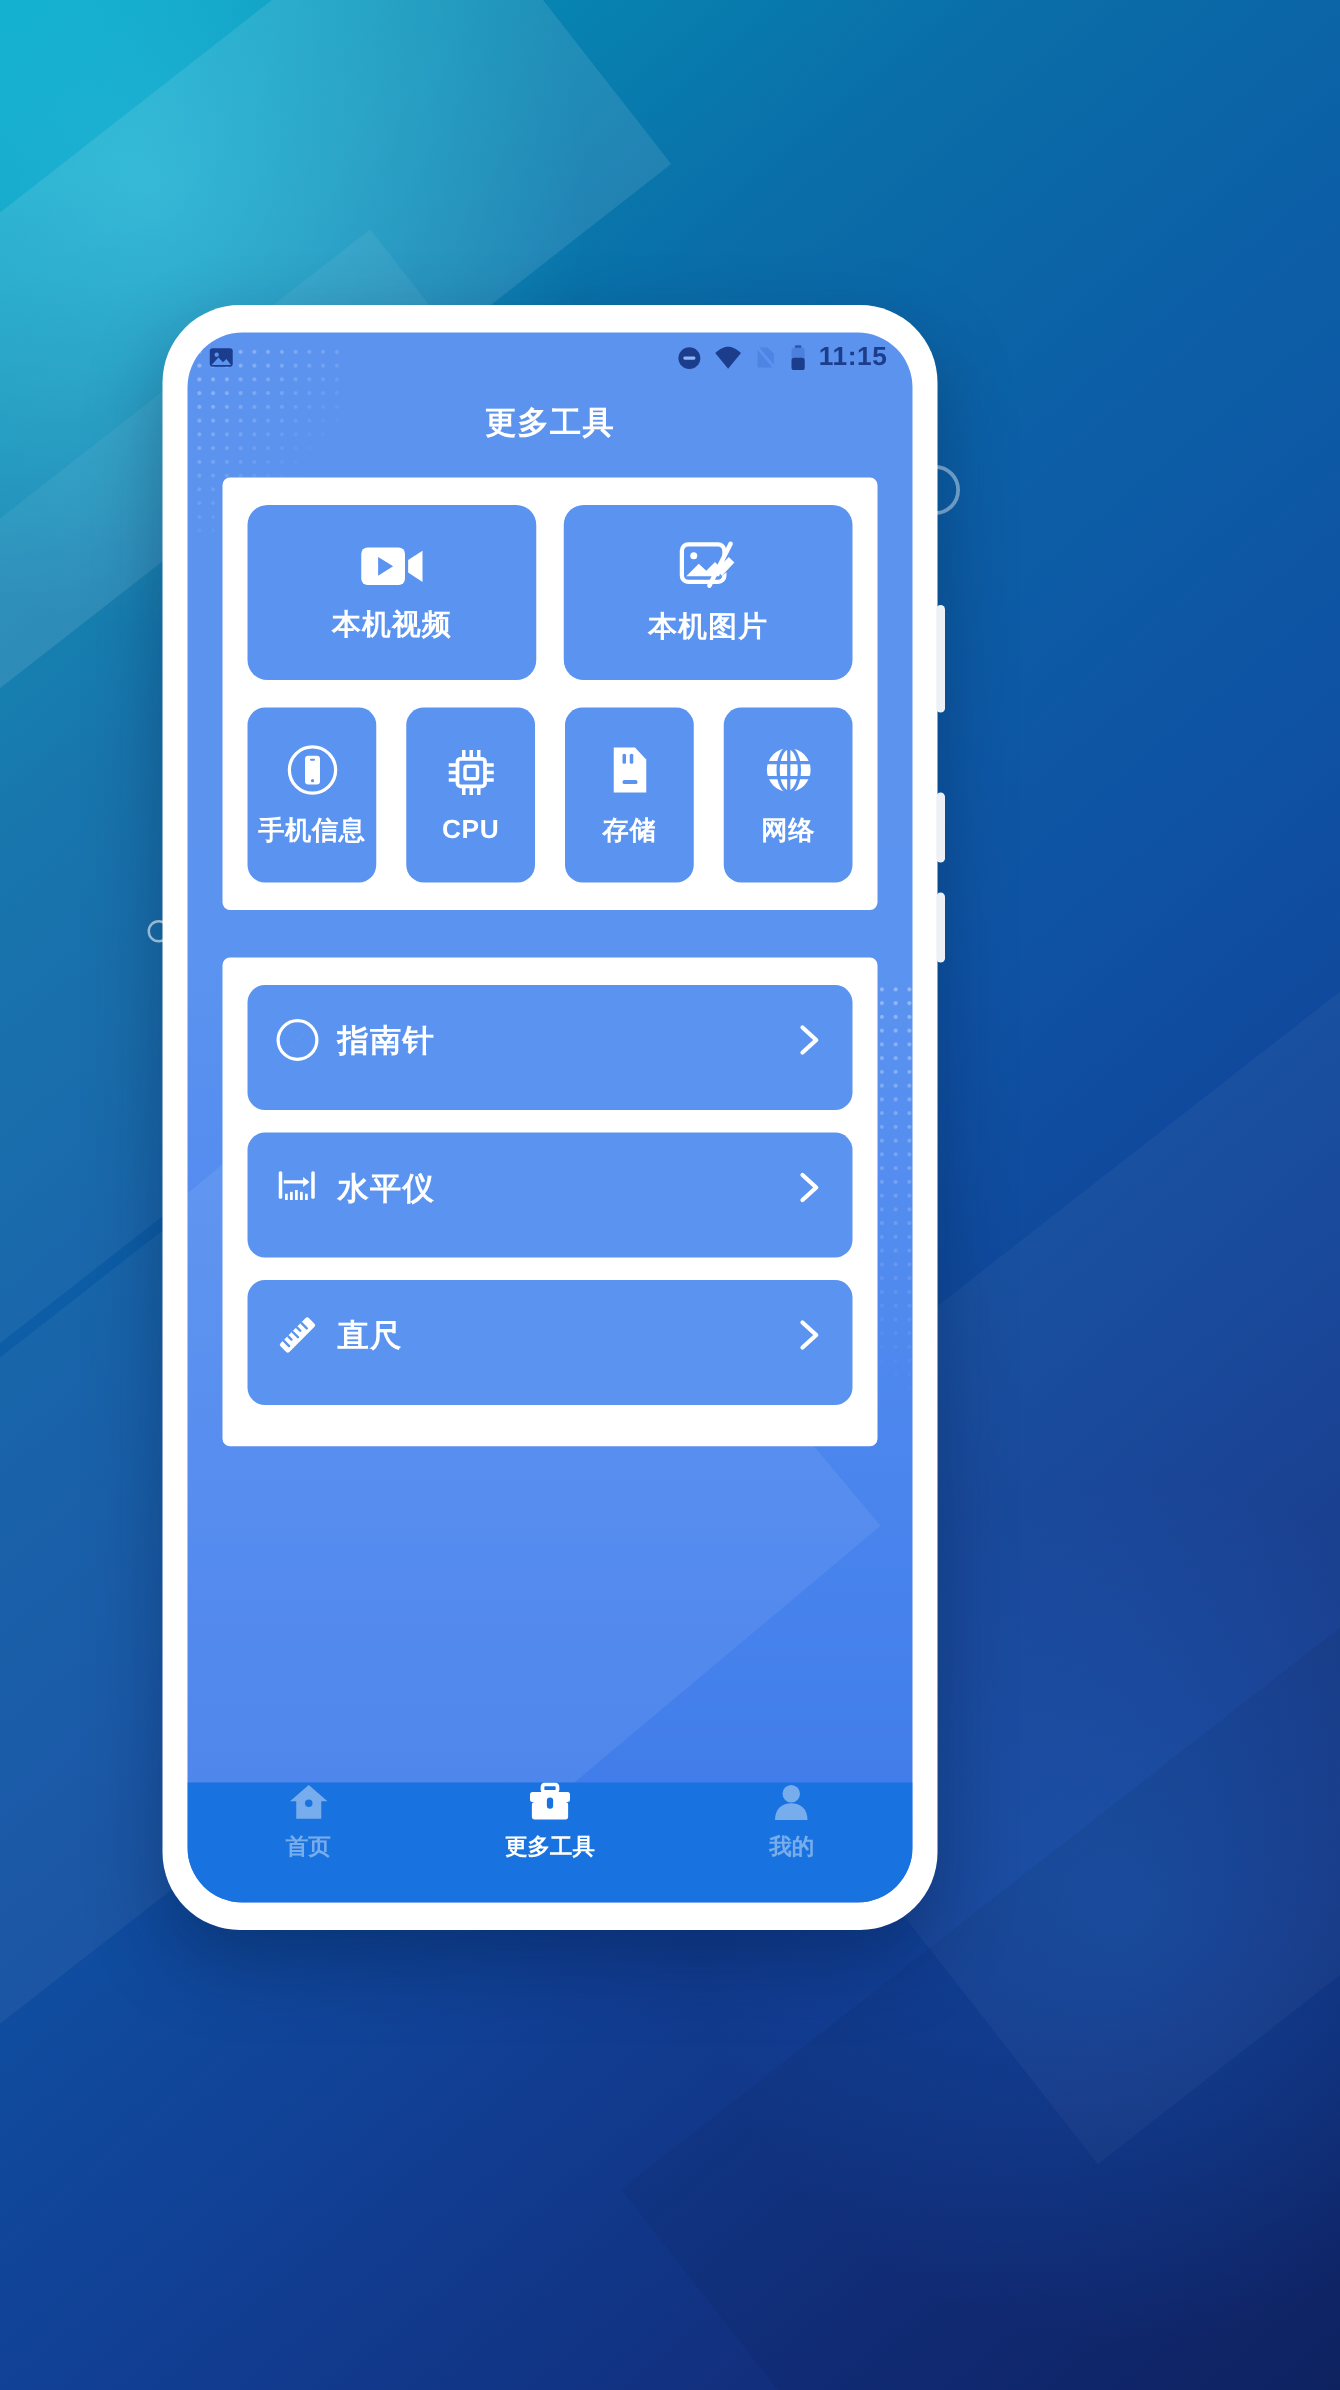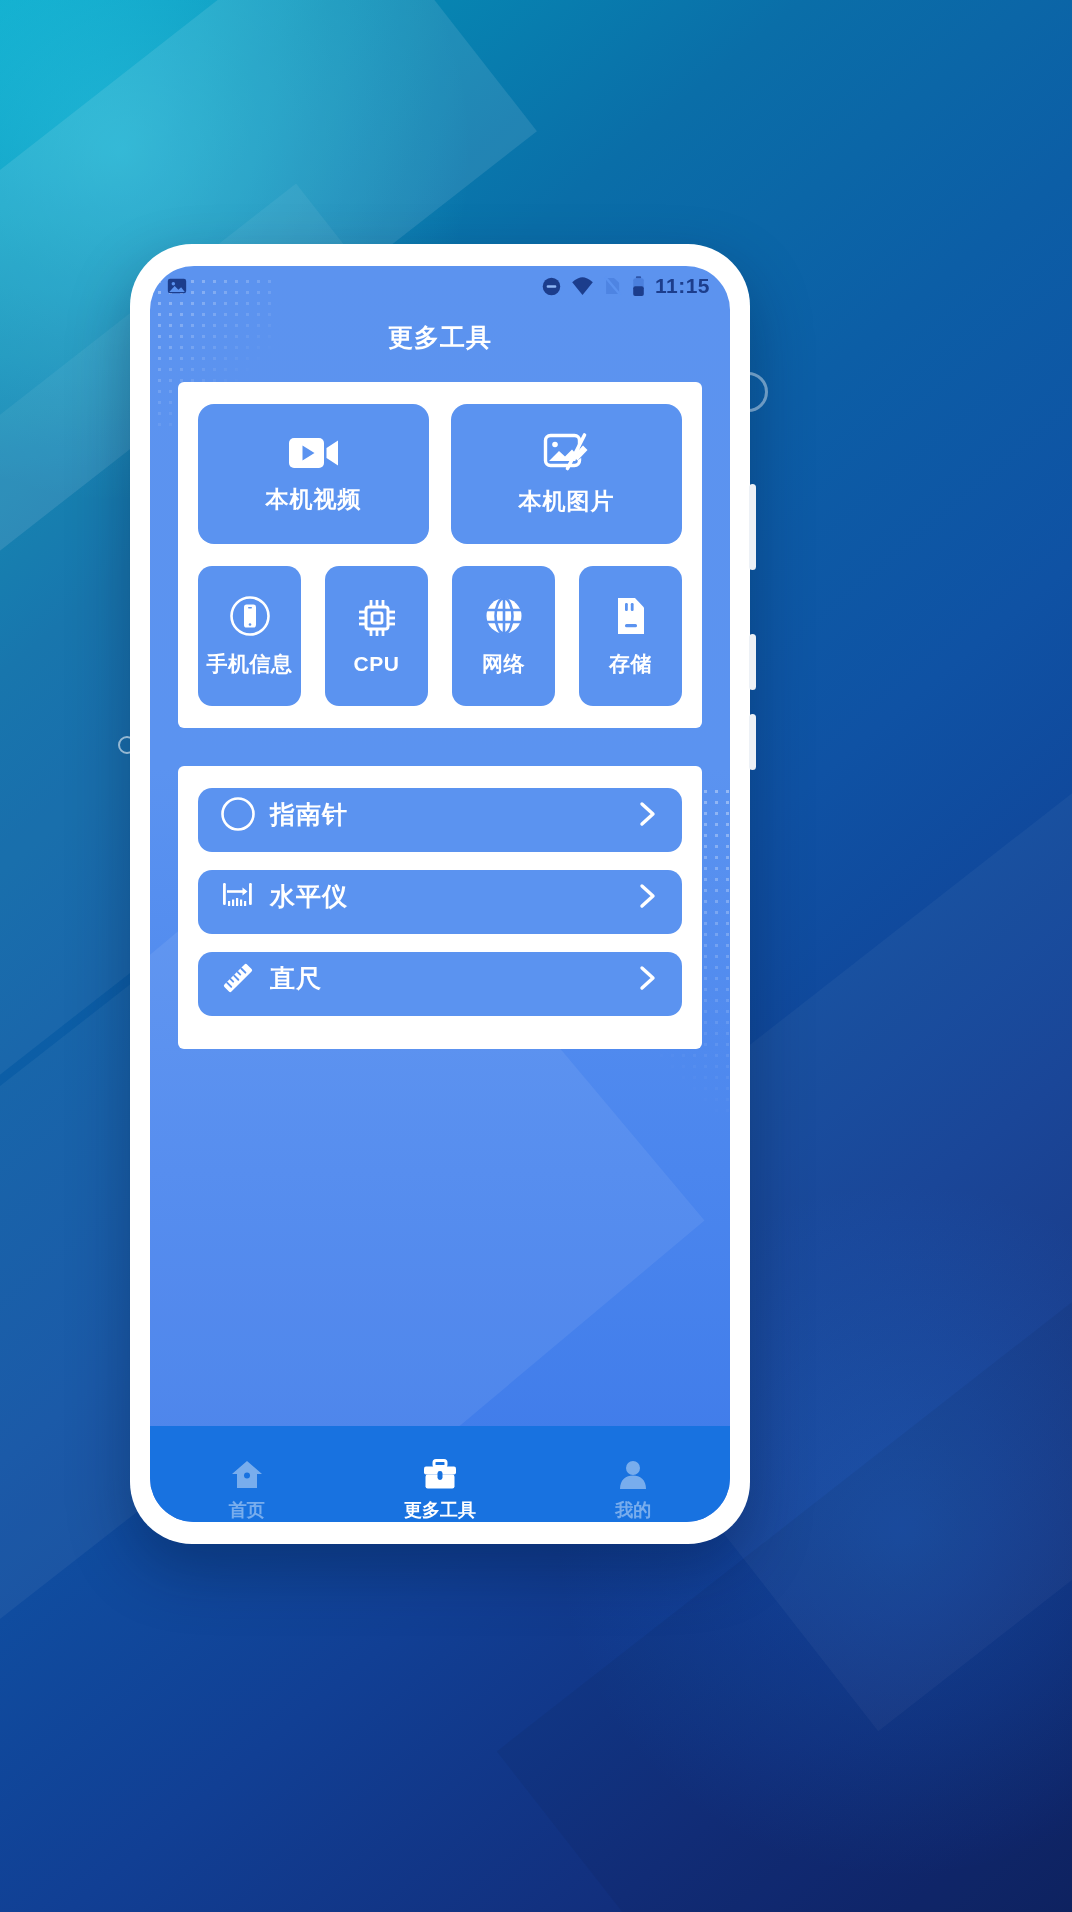--- a/index.html
+++ b/index.html
@@ -185,21 +185,21 @@
     align-items: center; justify-content: center;
     gap: 12px;
     cursor: pointer;
   }
   .tile-small .label {
     color: #ffffff; font-size: 21px; font-weight: bold; letter-spacing: 0.5px;
   }
 
   
   .list-item {
-    height: 64px;
+    height: 100px;
     background: #5b93f0;
     border-radius: 14px;
     display: flex; align-items: center;
     padding: 0 20px 12px 22px;
     margin-bottom: 18px;
     cursor: pointer;
   }
   .list-item:last-child { margin-bottom: 11px; }
   .list-item .li-icon { flex: 0 0 auto; display: flex; align-items: center; }
   .list-item .li-label {
@@ -207,21 +207,21 @@
     margin-left: 14px; letter-spacing: 1px;
   }
   .list-item .li-chev { margin-left: auto; display: flex; align-items: center; }
 
   
   #bottom-nav {
     position: relative;
     flex: 0 0 96px;
     background: #1872e0;
     display: flex;
-    align-items: flex-end;
+    align-items: flex-start;
     z-index: 4;
   }
   .nav-item {
     flex: 1 1 0;
     display: flex; flex-direction: column;
     align-items: center; justify-content: center;
     gap: 7px;
     cursor: pointer;
   }
   .nav-item .nav-label { font-size: 18px; font-weight: bold; }
@@ -364,43 +364,43 @@
                     <rect x="34" y="20.6" width="6" height="2.8"></rect>
                     <rect x="34" y="26.6" width="6" height="2.8"></rect>
                   </g>
                 </svg>
               </span>
               <span class="label">CPU</span>
             </div>
 
             <div class="tile-small">
               <span>
+                <svg width="38" height="44" viewBox="0 0 38 44">
+                  <path d="M6 4 h17 L32 13.5 V40 H6 Z" fill="#ffffff"></path>
+                  <rect x="13" y="9" width="2.8" height="8" rx="1.2" fill="#5b93f0"></rect>
+                  <rect x="18.8" y="9" width="2.8" height="8" rx="1.2" fill="#5b93f0"></rect>
+                  <rect x="13" y="30" width="12" height="3.2" rx="1.5" fill="#5b93f0"></rect>
+                </svg>
+              </span>
+              <span class="label">存储</span>
+            </div>
+
+            <div class="tile-small">
+              <span>
                 <svg width="44" height="44" viewBox="0 0 44 44">
                   <circle cx="22" cy="22" r="17.5" fill="#ffffff"></circle>
                   <g stroke="#5b93f0" stroke-width="2.6" fill="none">
                     <line x1="5" y1="16" x2="39" y2="16"></line>
                     <line x1="4.5" y1="28" x2="39.5" y2="28"></line>
                     <line x1="22" y1="4" x2="22" y2="40"></line>
                     <ellipse cx="22" cy="22" rx="8.5" ry="17.5"></ellipse>
                   </g>
                 </svg>
               </span>
               <span class="label">网络</span>
-            </div>
-
-            <div class="tile-small">
-              <span>
-                <svg width="38" height="44" viewBox="0 0 38 44">
-                  <path d="M6 4 h17 L32 13.5 V40 H6 Z" fill="#ffffff"></path>
-                  <rect x="13" y="9" width="2.8" height="8" rx="1.2" fill="#5b93f0"></rect>
-                  <rect x="18.8" y="9" width="2.8" height="8" rx="1.2" fill="#5b93f0"></rect>
-                  <rect x="13" y="30" width="12" height="3.2" rx="1.5" fill="#5b93f0"></rect>
-                </svg>
-              </span>
-              <span class="label">存储</span>
             </div>
 
           </div>
         </div>
 
         <div class="card" id="card-list">
 
           <div class="list-item">
             <span class="li-icon">
               <svg width="36" height="36" viewBox="0 0 36 36">

